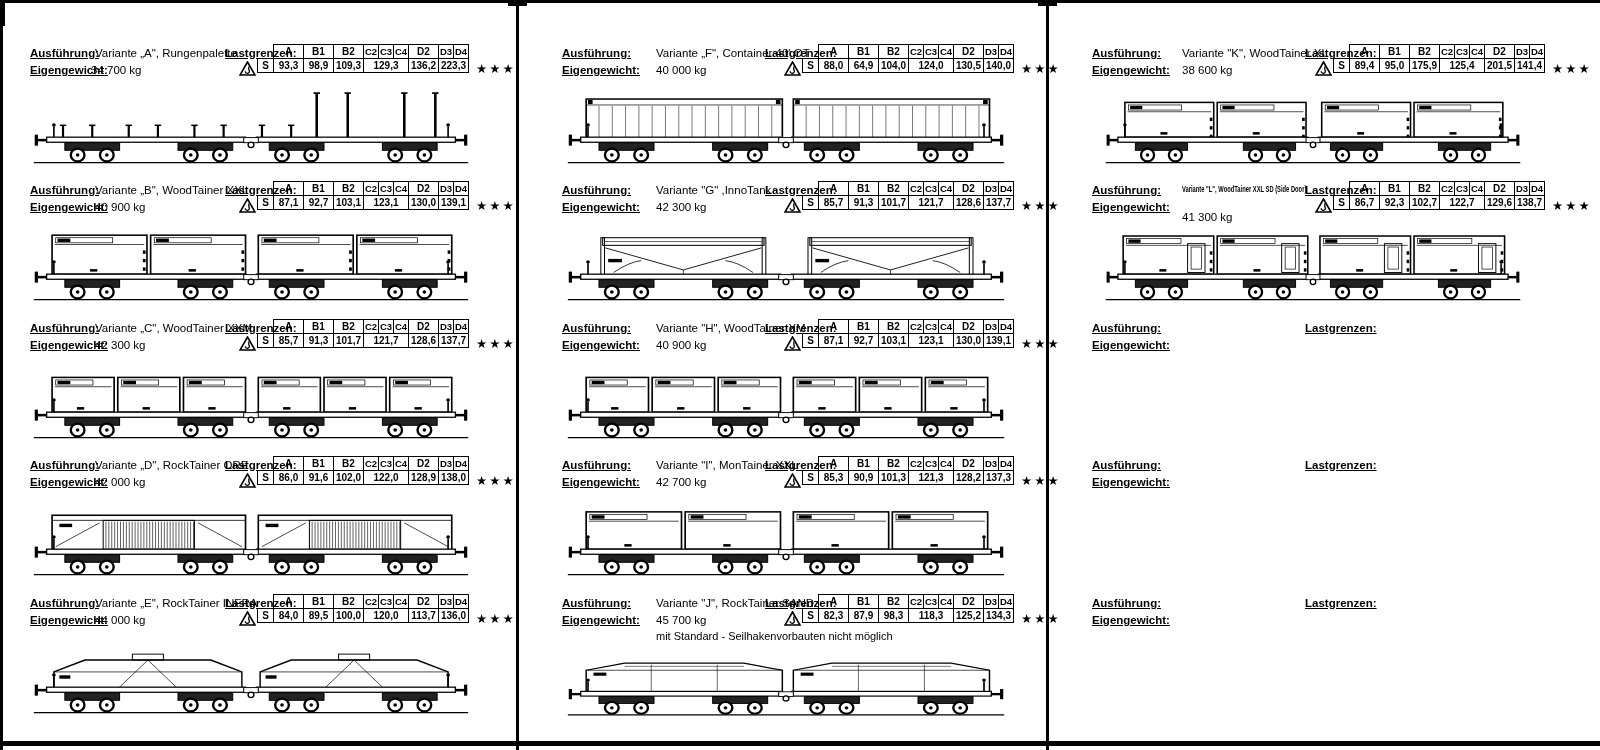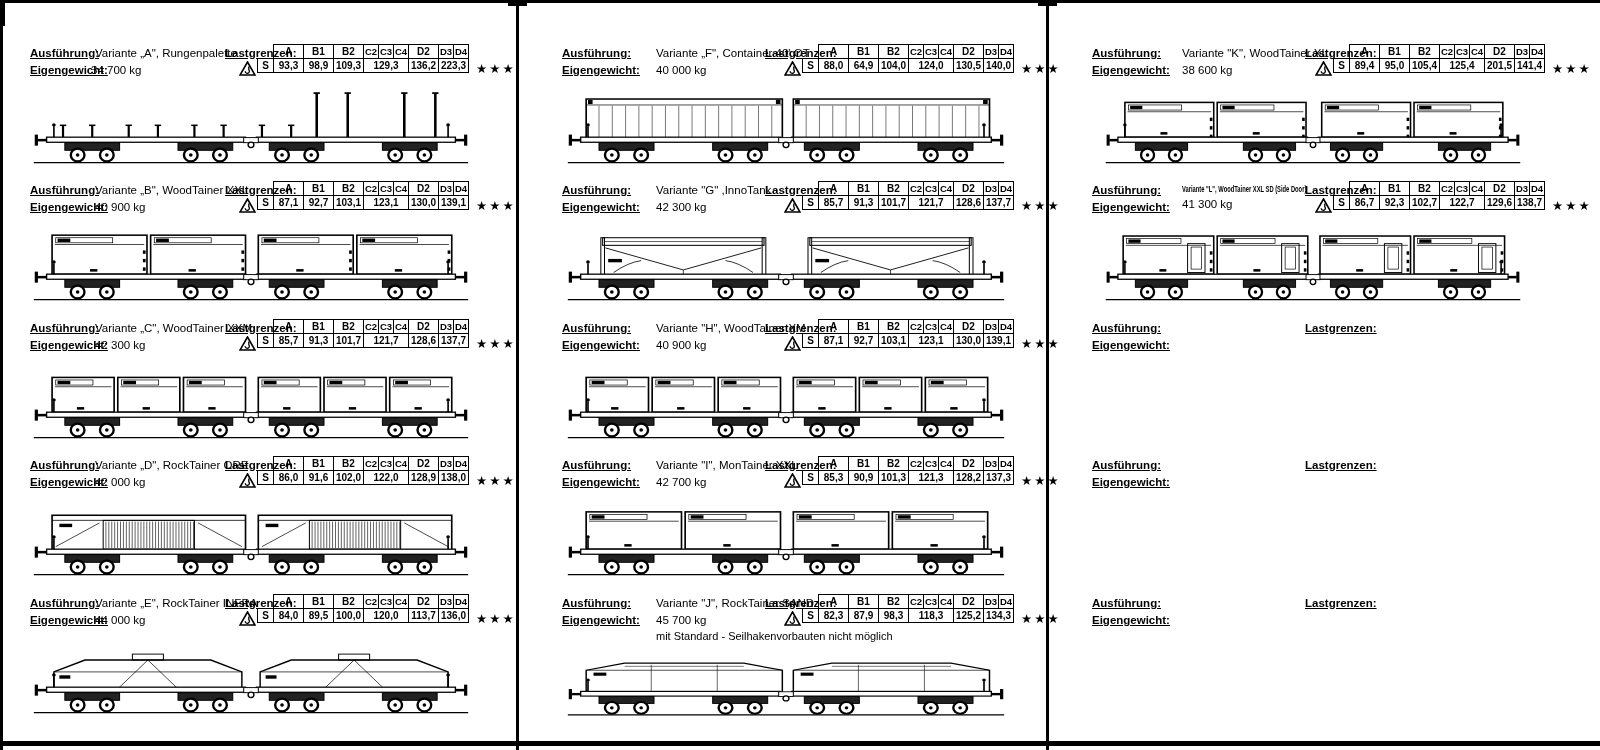--- a/index.html
+++ b/index.html
@@ -1061,21 +1061,21 @@
             <td style="width:15px" class="nw">C3</td>
             <td style="width:15px" class="nw">C4</td>
             <td style="width:30px">D2</td>
             <td style="width:15px" class="nw">D3</td>
             <td style="width:15px" class="nw">D4</td>
           </tr>
           <tr>
             <td>S</td>
             <td colspan="1">89,4</td>
             <td colspan="1">95,0</td>
-            <td colspan="1">105,4</td>
+            <td colspan="1">175,9</td>
             <td colspan="3">125,4</td>
             <td colspan="1">201,5</td>
             <td colspan="2">141,4</td>
           </tr>
         </tbody>
       </table>
       <div class="tri" style="left:223px;top:14px"><svg width="17" height="15" viewBox="0 0 17 15">
           <path d="M8.5,1 L16,14 L1,14 Z" fill="none" stroke="#000" stroke-width="1.6"></path>
           <path d="M9.8,5.5 v3.2 a2.1,2.1 0 1 1 -3.6,1.5" fill="none" stroke="#000" stroke-width="1.3"></path>
         </svg></div>
@@ -1146,21 +1146,21 @@
           <circle cx="430" cy="79" r="2" fill="#000" stroke="none" stroke-width="0"></circle>
           <rect x="232" y="58.5" width="16" height="6" fill="#fff" stroke="#000" stroke-width="1.1"></rect>
           <circle cx="240" cy="67" r="3.2" fill="#fff" stroke="#000" stroke-width="1.5"></circle>
         </svg></div>
     </div>
     <div class="block" style="left: 1092px; top: 184px;">
       <div class="lbl" style="left:0;top:0">Ausführung:</div>
       <div class="lbl" style="left:0;top:17px">Eigengewicht:</div>
       <div class="lbl" style="left:213px;top:0">Lastgrenzen:</div>
       <div class="val condensed" style="left:90px;top:0">Variante "L", WoodTainer XXL SD (Side Door)</div>
-      <div class="val" style="left:90px;top:14px">41 300 kg</div>
+      <div class="val" style="left:90px;top:27px">41 300 kg</div>
       <table class="lgtable" style="left:241px;top:-3px">
         <tbody>
           <tr>
             <td class="sp" style="width:16px"></td>
             <td style="width:30px">A</td>
             <td style="width:30px">B1</td>
             <td style="width:30px">B2</td>
             <td style="width:15px" class="nw">C2</td>
             <td style="width:15px" class="nw">C3</td>
             <td style="width:15px" class="nw">C4</td>

